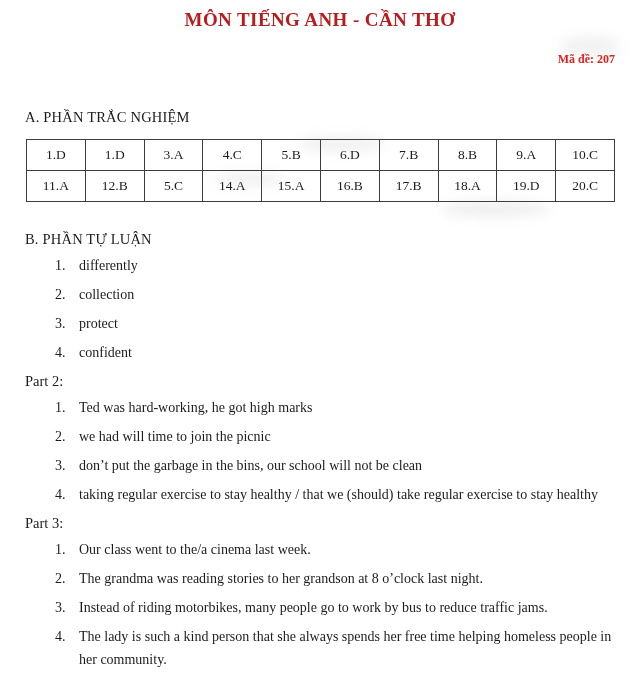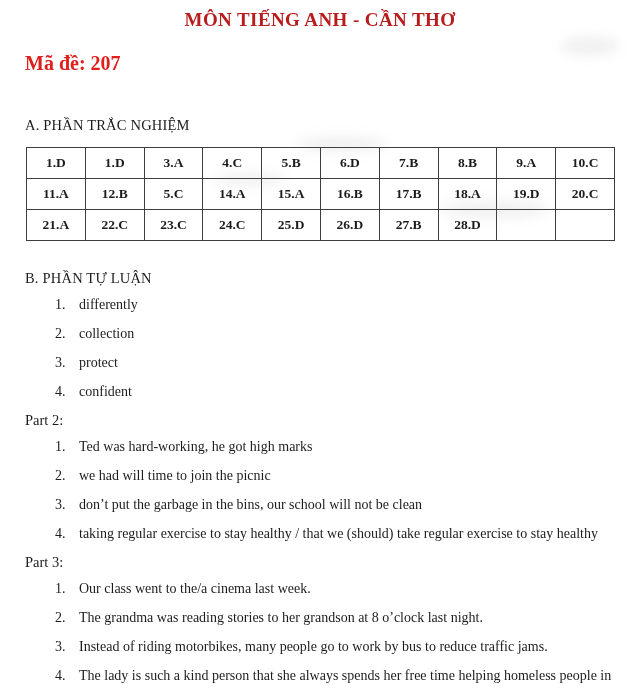--- a/index.html
+++ b/index.html
@@ -16,24 +16,24 @@
   .doc-title {
     text-align: center;
     color: #b91c1c;
     font-weight: bold;
     font-size: 19px;
     letter-spacing: 0.4px;
     line-height: 24px;
     padding-right: 11px; 
   }
   .doc-subtitle {
-    text-align: left;
+    text-align: right;
     color: #e01f1c;
     font-weight: bold;
-    font-size: 20px;
+    font-size: 12px;
     margin-top: 20px;
     padding-right: 11px;
   }
 
   .section-heading {
     font-weight: normal;
     font-size: 14.5px;
     letter-spacing: 0.2px;
   }
   .heading-a { margin-top: 42px; }
@@ -44,21 +44,21 @@
     table-layout: fixed;
     width: 589px;
     margin-top: 13px;
     margin-left: 1px;
   }
   table.answer-table td {
     border: 1.4px solid #3d3d3d;
     height: 31px;
     text-align: center;
     vertical-align: middle;
-    font-weight: bold;
+    font-weight: normal;
     font-size: 13.5px;
   }
 
   .part-label { font-size: 14.5px; margin-top: 13px; }
   .part-label.gap { margin-top: 9px; }
 
   .answers { margin-top: 4px; }
   .li-row {
     display: flex;
     align-items: flex-start;
@@ -117,33 +117,20 @@
           <td>12.B</td>
           <td>5.C</td>
           <td>14.A</td>
           <td>15.A</td>
           <td>16.B</td>
           <td>17.B</td>
           <td>18.A</td>
           <td>19.D</td>
           <td>20.C</td>
         </tr>
-      <tr>
-
-      <td>21.A</td>
-          <td>22.C</td>
-          <td>23.C</td>
-          <td>24.C</td>
-          <td>25.D</td>
-          <td>26.D</td>
-          <td>27.B</td>
-          <td>28.D</td>
-          <td></td>
-          <td></td>
-        </tr>
     </tbody>
   </table>
 
   <div class="section-heading heading-b">B. PHẦN TỰ LUẬN</div>
 
   <div class="answers">
 
       <div class="li-row">
         <span class="li-num">1.</span>
         <span class="li-text">differently</span>

